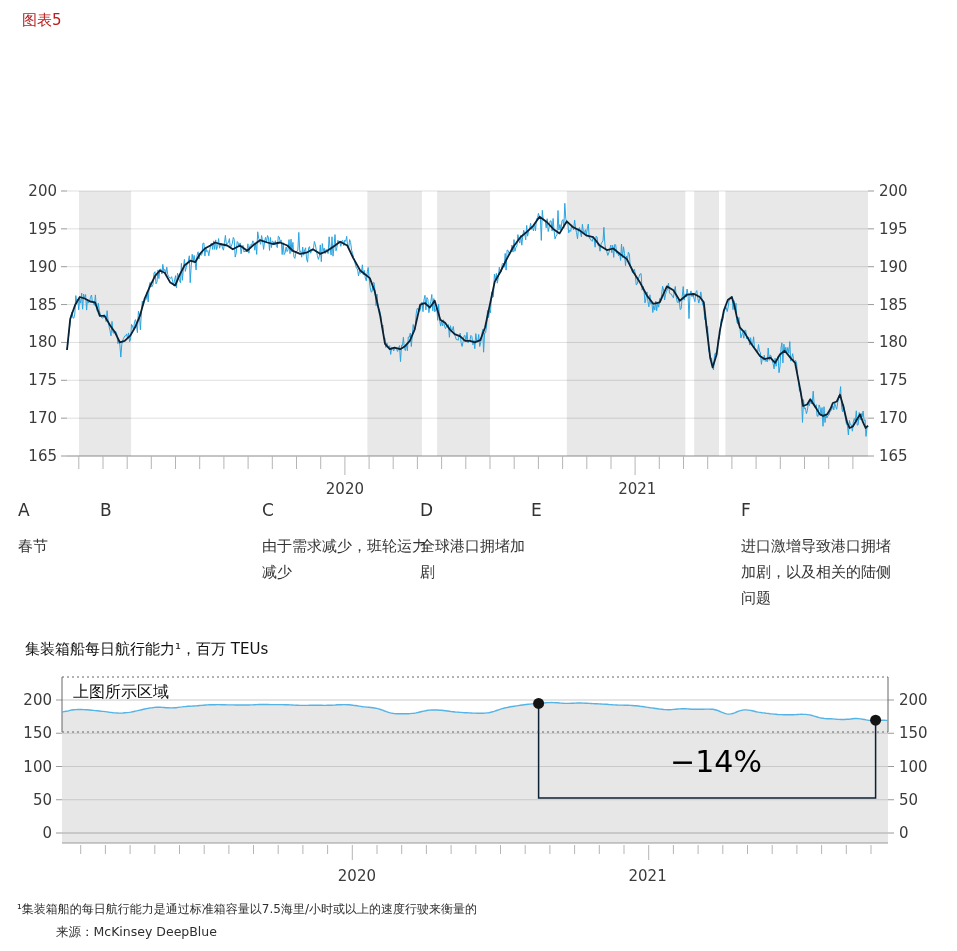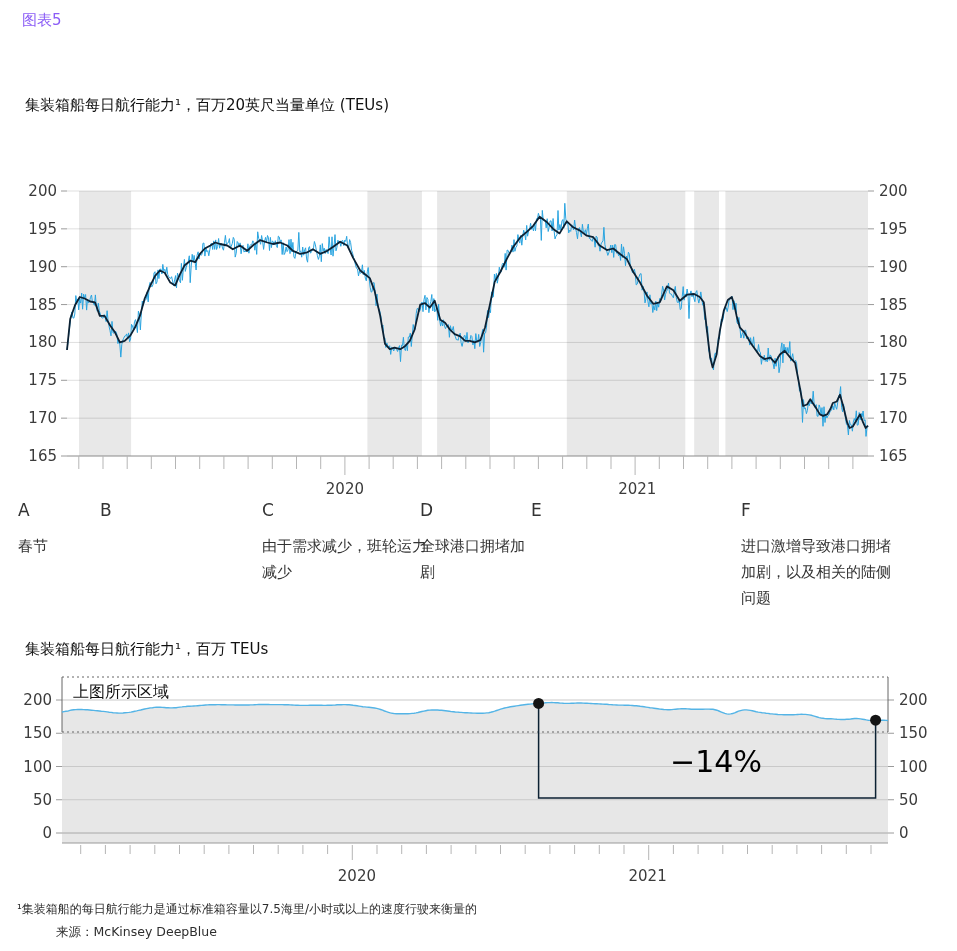--- a/index.html
+++ b/index.html
@@ -1,19 +1,19 @@
 <!DOCTYPE html>
 <html><head>
 <meta charset="utf-8">
 <style>
   html,body{margin:0;padding:0;background:#ffffff;}
   .page{position:relative;width:957px;height:951px;overflow:hidden;background:#fff;
         font-family:"DejaVu Sans","Liberation Sans",sans-serif;color:#1a1a1a;}
   .abs{position:absolute;}
-  .figure-label{left:22px;top:11px;font-size:15px;color:#8b5cf6;}
+  .figure-label{left:22px;top:11px;font-size:15px;color:#b91c1c;}
   .main-title{left:22px;top:42px;width:920px;font-size:23px;line-height:1.25;font-weight:700;color:#000;letter-spacing:0.2px;}
   .subtitle{left:25px;top:96px;font-size:15px;color:#111;}
   .subtitle2{left:25px;top:640px;font-size:15px;color:#111;}
   .anno{position:absolute;top:500px;}
   .anno .letter{font-size:17px;color:#333;margin-bottom:13px;}
   .anno .txt{font-size:15px;line-height:26px;color:#333;}
   .footnote{left:17px;top:901px;font-size:12px;color:#2e2e2e;text-align:center;}
   .source{left:20px;top:924px;font-size:12.5px;color:#2e2e2e;margin-left:36px;}
   svg{position:absolute;left:0;display:block;}
   svg text{font-family:"DejaVu Sans","Liberation Sans",sans-serif;}
@@ -21,21 +21,20 @@
   .year-num{font-size:15px;fill:#3b3b3b;}
   .inset-lbl{font-size:16px;fill:#111;}
   .delta-lbl{font-size:30px;fill:#000;}
 </style>
 </head>
 <body>
 
 <div class="page">
 
   <div class="abs figure-label">图表5</div>
-  <div class="abs subtitle">集装箱船每日航行能力¹，百万20英尺当量单位 (TEUs)</div>
 
   <svg id="main-chart-svg" width="957" height="332" viewBox="0 170 957 332" style="top:170px;">
     <g id="main-body">
         <g>
           <rect x="79.0" y="191" width="52.1" height="265" fill="#e8e8e8"></rect>
           <rect x="367.4" y="191" width="54.5" height="265" fill="#e8e8e8"></rect>
           <rect x="437.1" y="191" width="52.9" height="265" fill="#e8e8e8"></rect>
           <rect x="566.8" y="191" width="118.5" height="265" fill="#e8e8e8"></rect>
           <rect x="694.2" y="191" width="24.8" height="265" fill="#e8e8e8"></rect>
           <rect x="725.4" y="191" width="142.6" height="265" fill="#e8e8e8"></rect>

